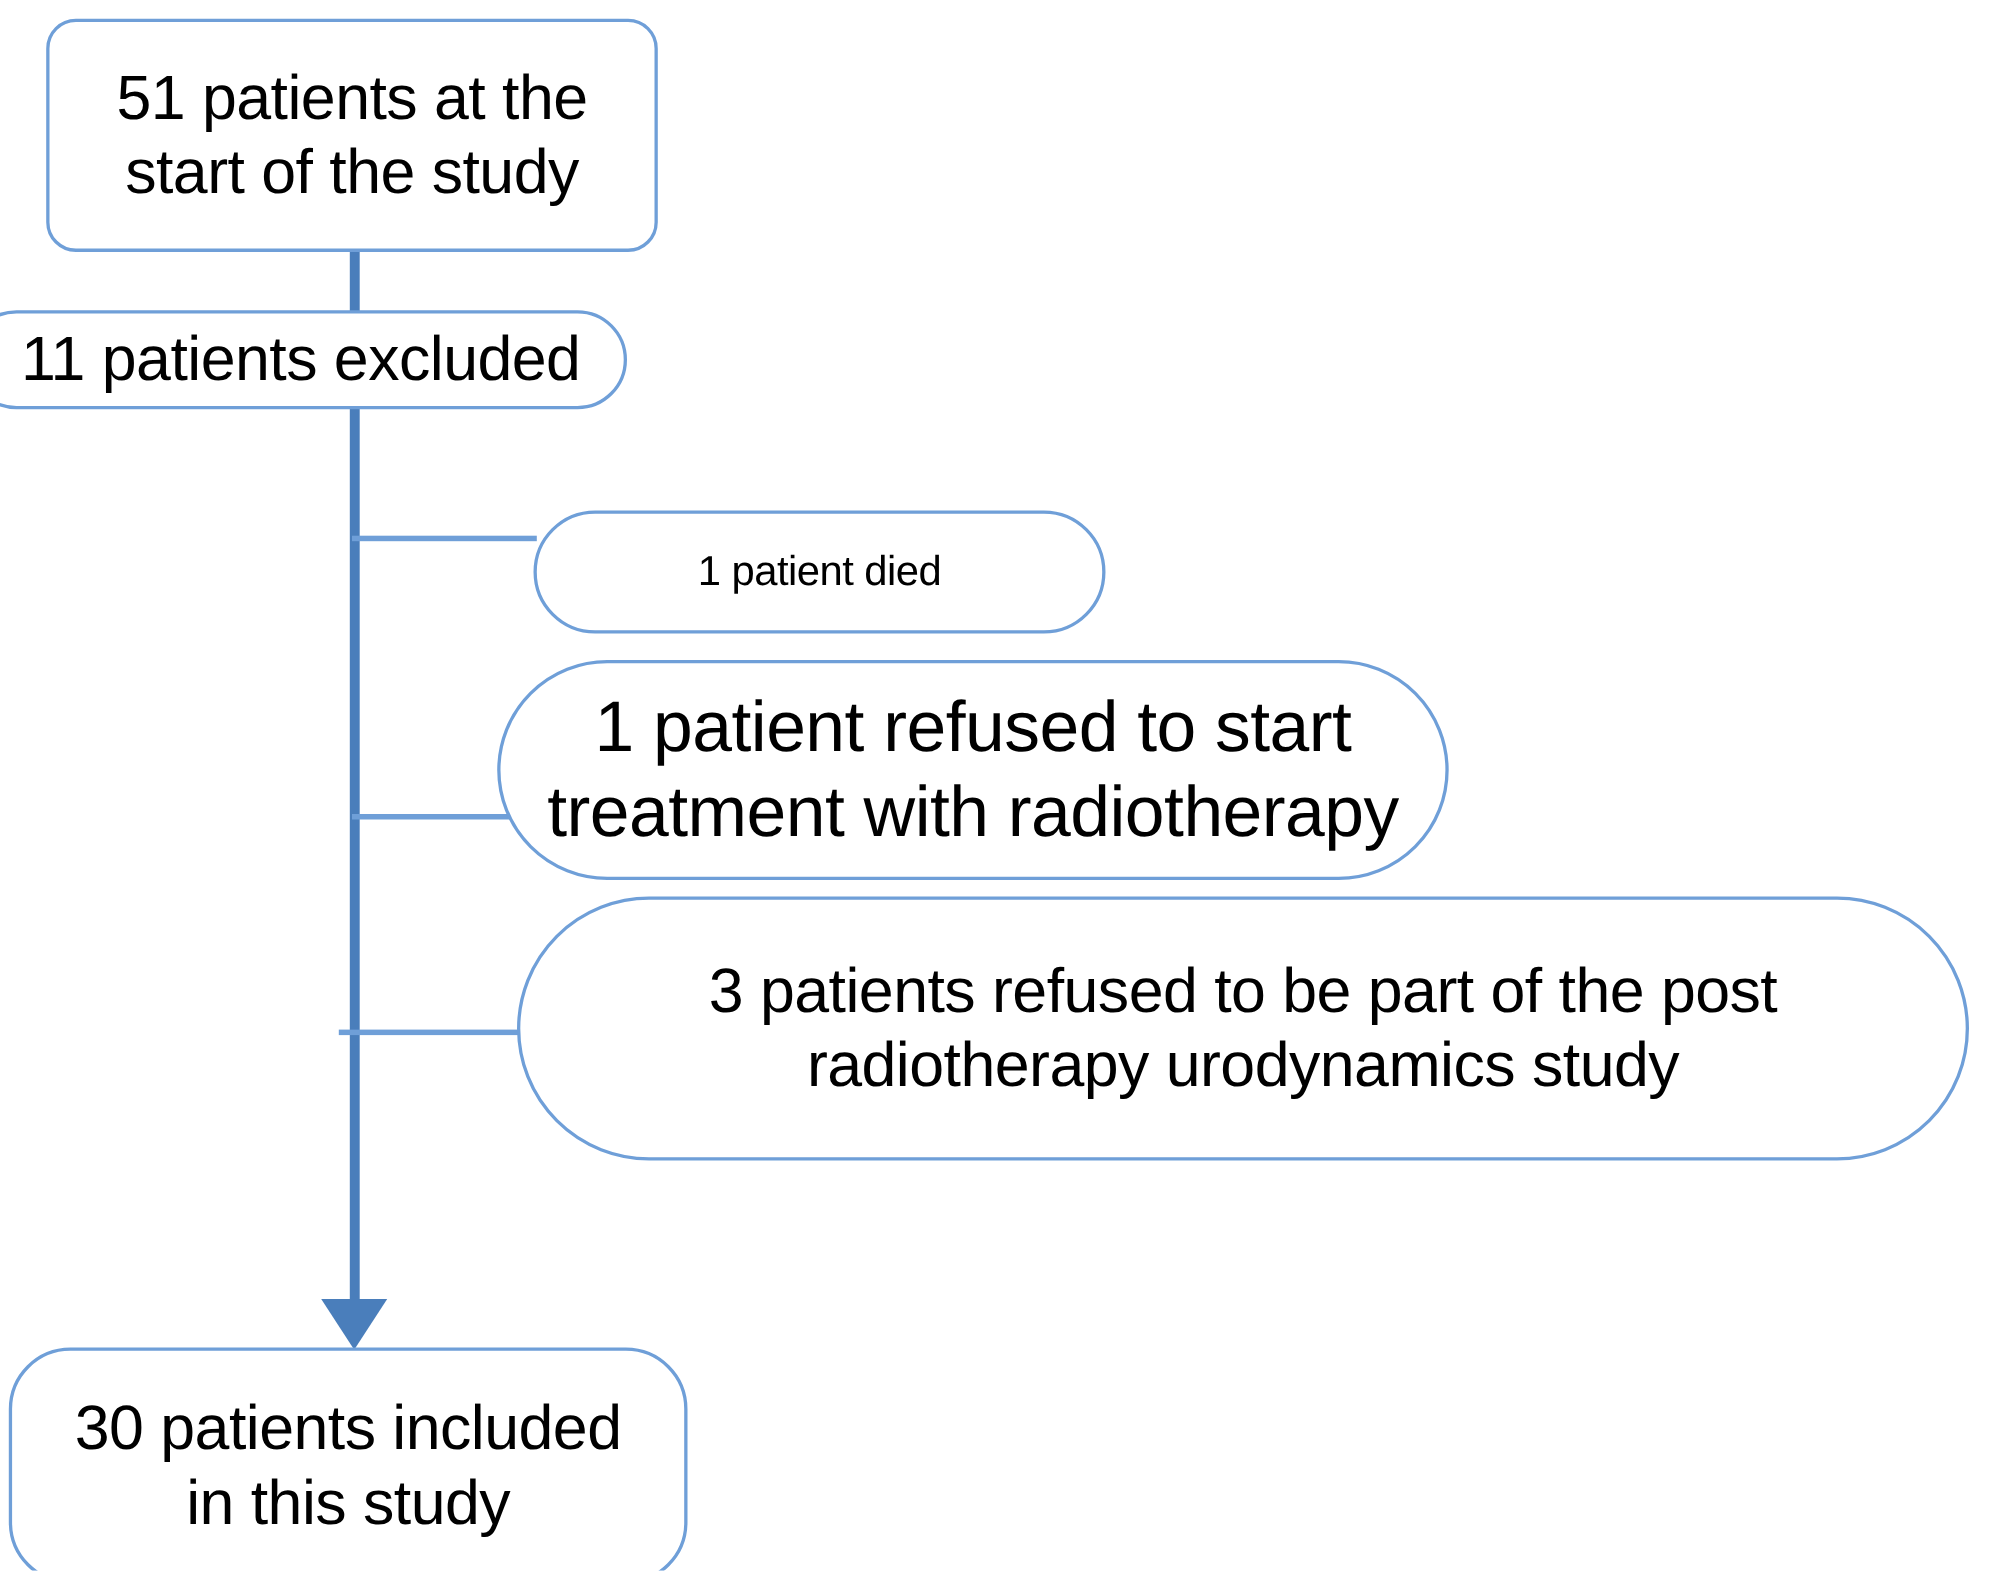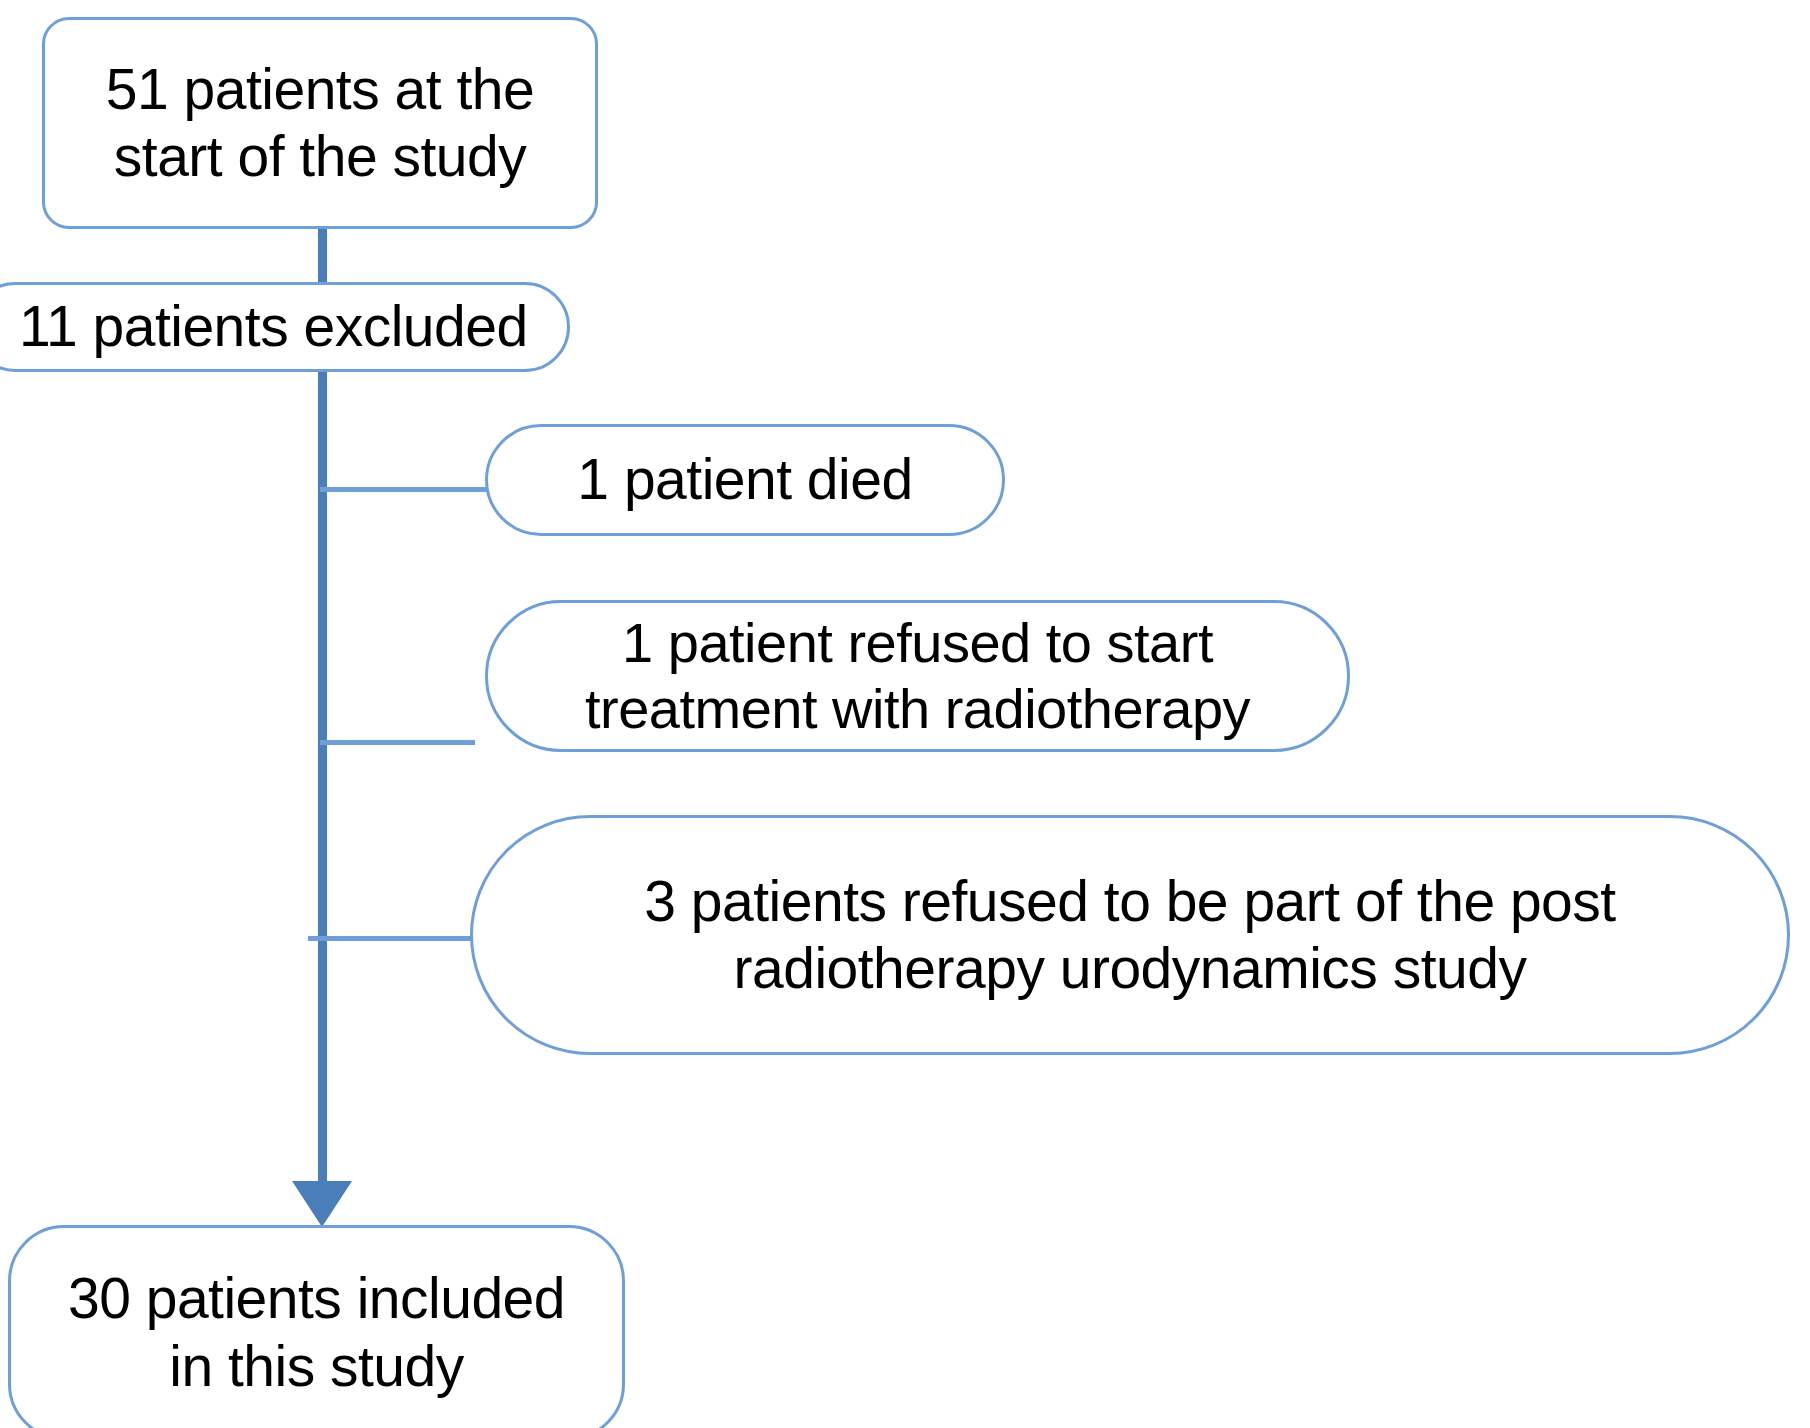--- a/index.html
+++ b/index.html
@@ -45,30 +45,30 @@
   }
   #node-excluded {
     left: -30px; top: 282px;
     width: 600px; height: 90px;
     border-radius: 45px;
     font-size: 57px;
     padding-left: 46px;
     justify-content: flex-start;
   }
   #node-died {
-    left: 485px; top: 424px;
+    left: 485px; top: 464px;
     width: 520px; height: 112px;
     border-radius: 56px;
-    font-size: 57px;
+    font-size: 38px;
   }
   #node-refused-rt {
-    left: 485px; top: 600px;
-    width: 865px; height: 152px;
+    left: 452px; top: 600px;
+    width: 865px; height: 200px;
     border-radius: 100px;
-    font-size: 56px;
+    font-size: 65px;
   }
   #node-refused-uds {
     left: 470px; top: 815px;
     width: 1320px; height: 240px;
     border-radius: 120px;
     font-size: 57px;
   }
   #node-included {
     left: 8px; top: 1225px;
     width: 617px; height: 215px;

